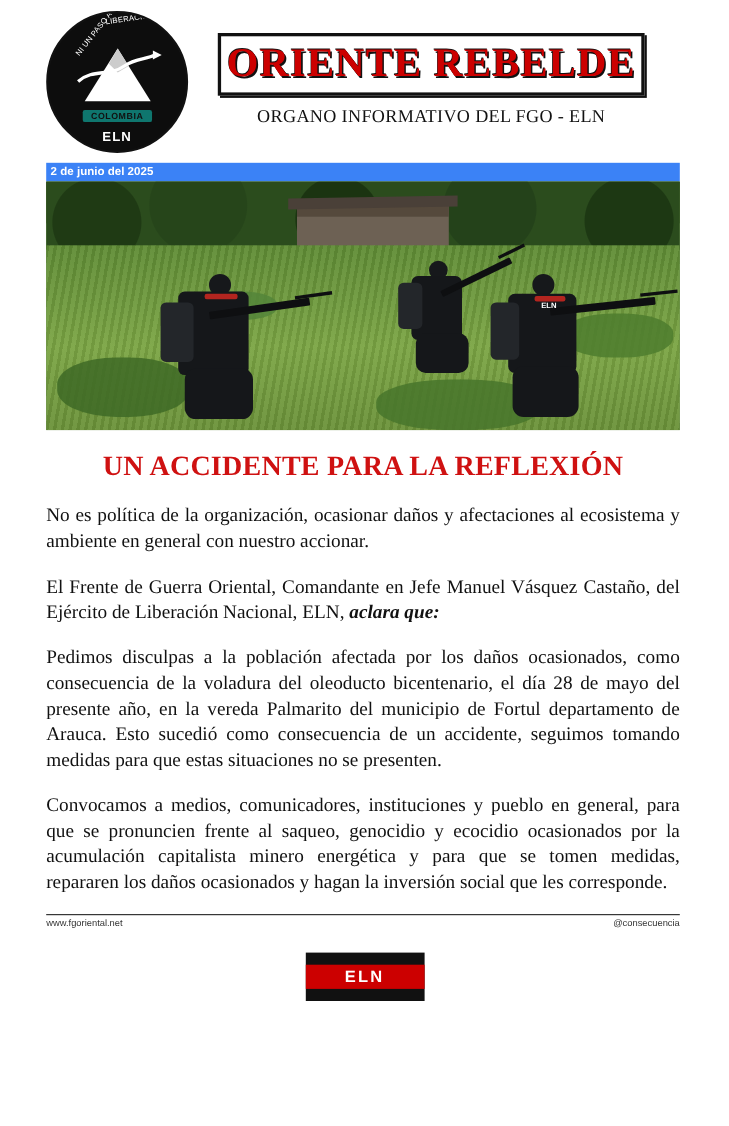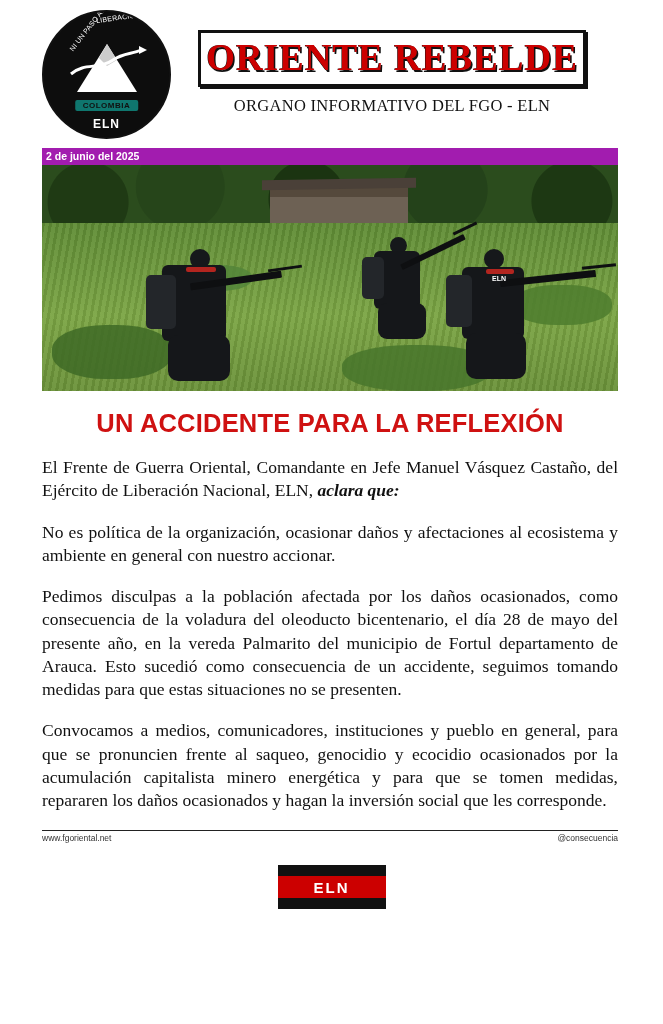--- a/index.html
+++ b/index.html
@@ -116,21 +116,21 @@
     text-align: center;
     font-size: 16.5px;
     letter-spacing: 0.3px;
     color: #111;
   }
 
   
   .datebar {
     position: relative;
     height: 17px;
-    background: #a21caf;
+    background: #3b82f6;
     margin: 0 42px 0 42px;
     width: 576px;
   }
   .datebar .date {
     position: absolute;
     left: 4px;
     top: 2px;
     color: #ffffff;
     font-family: "Liberation Sans", sans-serif;
     font-size: 10.5px;
@@ -240,21 +240,21 @@
     width: 576px;
     padding-top: 12px;
   }
   .headline {
     text-align: center;
     font-size: 25.5px;
     font-weight: bold;
     color: #cf1111;
     letter-spacing: 0.2px;
     margin: 6px 0 18px 0;
-    font-family: Liberation Sans, sans-serif;
+    font-family: Liberation Serif, serif;
   }
   .para {
     font-size: 17.5px;
     line-height: 1.33;
     color: #111;
     text-align: justify;
     margin: 0 0 18px 0;
   }
   .para .bold-italic {
     font-weight: bold;
@@ -378,23 +378,23 @@
       <div class="body" style="left:24px;top:84px;width:60px;height:46px;border-radius:10px;"></div>
       <div class="rifle" style="left:58px;top:26px;width:96px;transform:rotate(-6deg);height:7px;"></div>
       <div class="barrel" style="left:140px;top:16px;width:34px;transform:rotate(-6deg);"></div>
       <div class="caption-armband" style="left:50px;top:26px;">ELN</div>
     </div>
   </div>
 
   <div class="article">
     <div class="headline">UN ACCIDENTE PARA LA REFLEXIÓN</div>
 
+    <p class="para">No es política de la organización, ocasionar daños y afectaciones al ecosistema y ambiente en general con nuestro accionar.</p>
+
     <p class="para"><span>El Frente de Guerra Oriental, Comandante en Jefe Manuel Vásquez Castaño, del Ejército de Liberación Nacional, ELN, </span><span class="bold-italic">aclara que:</span></p>
-
-    <p class="para">No es política de la organización, ocasionar daños y afectaciones al ecosistema y ambiente en general con nuestro accionar.</p>
     <p class="para">Pedimos disculpas a la población afectada por los daños ocasionados, como consecuencia de la voladura del oleoducto bicentenario, el día 28 de mayo del presente año, en la vereda Palmarito del municipio de Fortul departamento de Arauca. Esto sucedió como consecuencia de un accidente, seguimos tomando medidas para que estas situaciones no se presenten.</p>
     <p class="para">Convocamos a medios, comunicadores, instituciones y pueblo en general, para que se pronuncien frente al saqueo, genocidio y ecocidio ocasionados por la acumulación capitalista minero energética y para que se tomen medidas, repararen los daños ocasionados y hagan la inversión social que les corresponde.</p>
   </div>
 
   <div class="footer">
     <span>www.fgoriental.net</span>
     <span>@consecuencia</span>
   </div>
 
   <div class="eln-plate-wrap">

